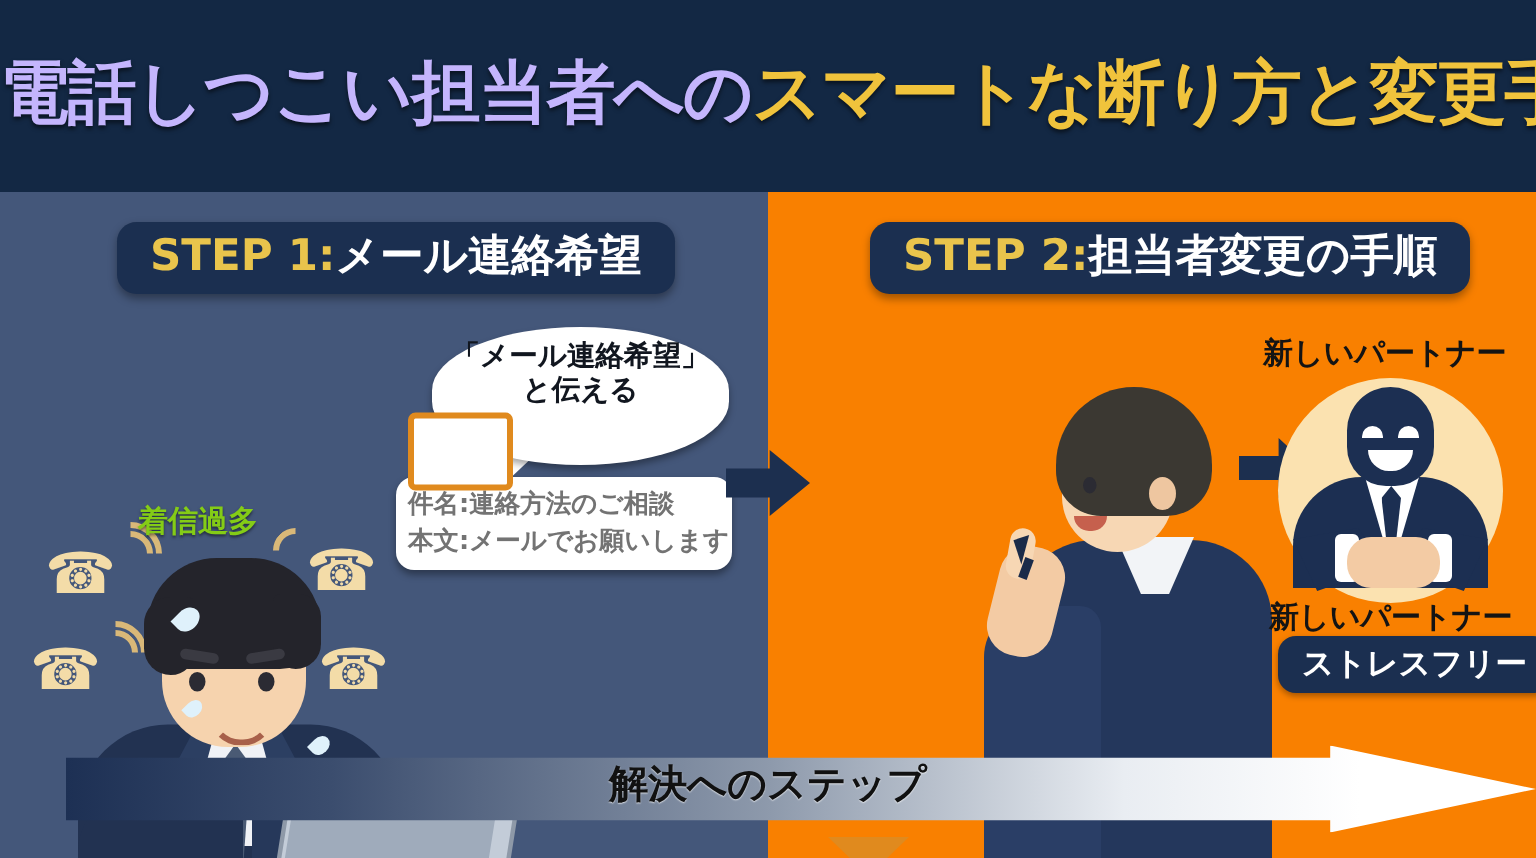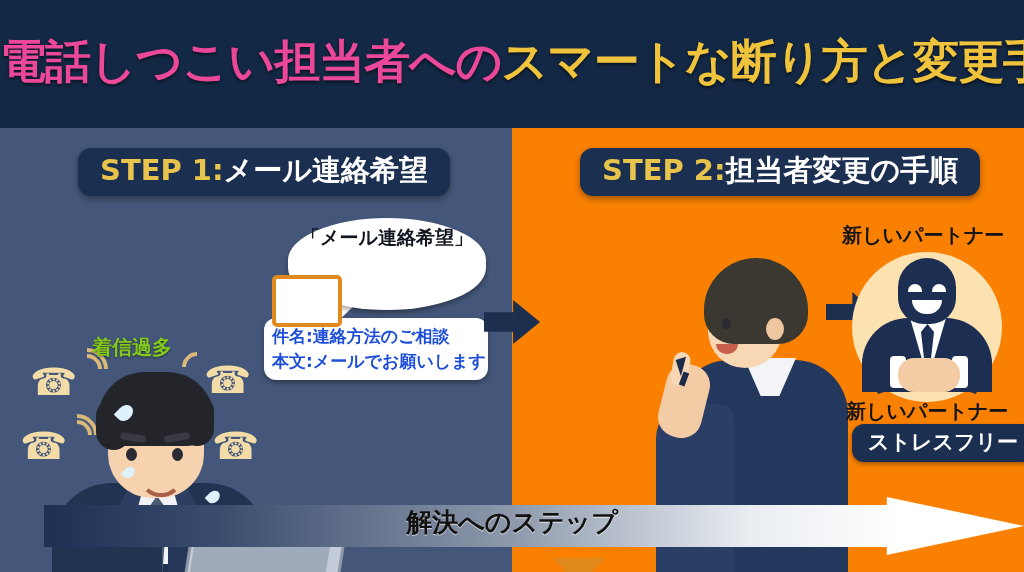--- a/index.html
+++ b/index.html
@@ -4,21 +4,21 @@
 <style>
   html,body{margin:0;padding:0;background:#fff;}
   body{font-family:"DejaVu Sans","Liberation Sans",sans-serif;}
   #stage{position:relative;width:1024px;height:572px;overflow:hidden;background:#152a4a;}
 
   
   .header{position:absolute;left:0;top:0;width:1024px;height:128px;background:#132844;}
   .header-title{position:absolute;left:0;top:38px;width:1024px;text-align:center;
     font-size:46px;font-weight:bold;line-height:1;letter-spacing:-1px;white-space:nowrap;
     text-shadow:0 2px 3px rgba(0,0,0,.55);}
-  .t-white{color:#ec4899;}
+  .t-white{color:#c4b5fd;}
   .t-gold{color:#f0c33c;}
 
   
   .panel-left{position:absolute;left:0;top:128px;width:512px;height:444px;background:#44577a;overflow:hidden;}
   .panel-right{position:absolute;left:512px;top:128px;width:512px;height:444px;background:#f98000;overflow:hidden;}
 
   
   .step-badge{position:absolute;border-radius:13px;background:#1b2f50;
     box-shadow:0 3px 6px rgba(0,0,0,.35);padding:7px 22px 9px 22px;white-space:nowrap;
     font-size:29px;font-weight:bold;line-height:1.1;}
@@ -70,21 +70,21 @@
     border-left:10px solid transparent;border-right:24px solid transparent;border-top:30px solid #fff;
     transform:rotate(8deg);}
 
   
   .mail-icon{position:absolute;left:272px;top:275px;width:62px;height:44px;background:#fff;
     border:4px solid #e08a1e;border-radius:5px;z-index:4;}
   .mail-flap{position:absolute;left:276px;top:279px;width:54px;height:26px;
     border-left:27px solid transparent;border-right:27px solid transparent;border-top:26px solid #e08a1e;box-sizing:border-box;}
   .mail-card{position:absolute;left:264px;top:318px;width:224px;height:62px;background:#fff;border-radius:12px;
     box-shadow:0 3px 5px rgba(0,0,0,.35);padding:6px 0 0 8px;box-sizing:border-box;}
-  .mail-line{color:#1d4ed8;font-size:17px;font-weight:bold;line-height:1.45;white-space:nowrap;}
+  .mail-line{color:#737373;font-size:17px;font-weight:bold;line-height:1.45;white-space:nowrap;}
 
   
   .arrow-nav{position:absolute;background:#1c2f4f;}
   #divarrow{left:484px;top:300px;width:56px;height:44px;
     clip-path:polygon(0 28%,52% 28%,52% 0,100% 50%,52% 100%,52% 72%,0 72%);}
   #arrow2{left:826px;top:292px;width:48px;height:40px;
     clip-path:polygon(0 30%,55% 30%,55% 0,100% 50%,55% 100%,55% 70%,0 70%);}
 
   
   .label-black{position:absolute;color:#141414;font-size:20px;font-weight:bold;white-space:nowrap;}
@@ -208,20 +208,21 @@
     <div class="m-sweat" style="left:222px;top:378px;width:9px;height:12px;"></div>
 
     <div class="laptop-screen"></div>
     <div class="laptop-inner"></div>
 
   </div>
 
   <div class="bubble-tail"></div>
   <div class="bubble" id="bubble1">
     <div>「メール連絡希望」</div>
+    <div>と伝える</div>
   </div>
 
   <div class="mail-icon">
     <div class="mail-flap"></div>
   </div>
   <div class="mail-card">
     <div class="mail-line">件名:連絡方法のご相談</div>
     <div class="mail-line">本文:メールでお願いします</div>
   </div>
 

